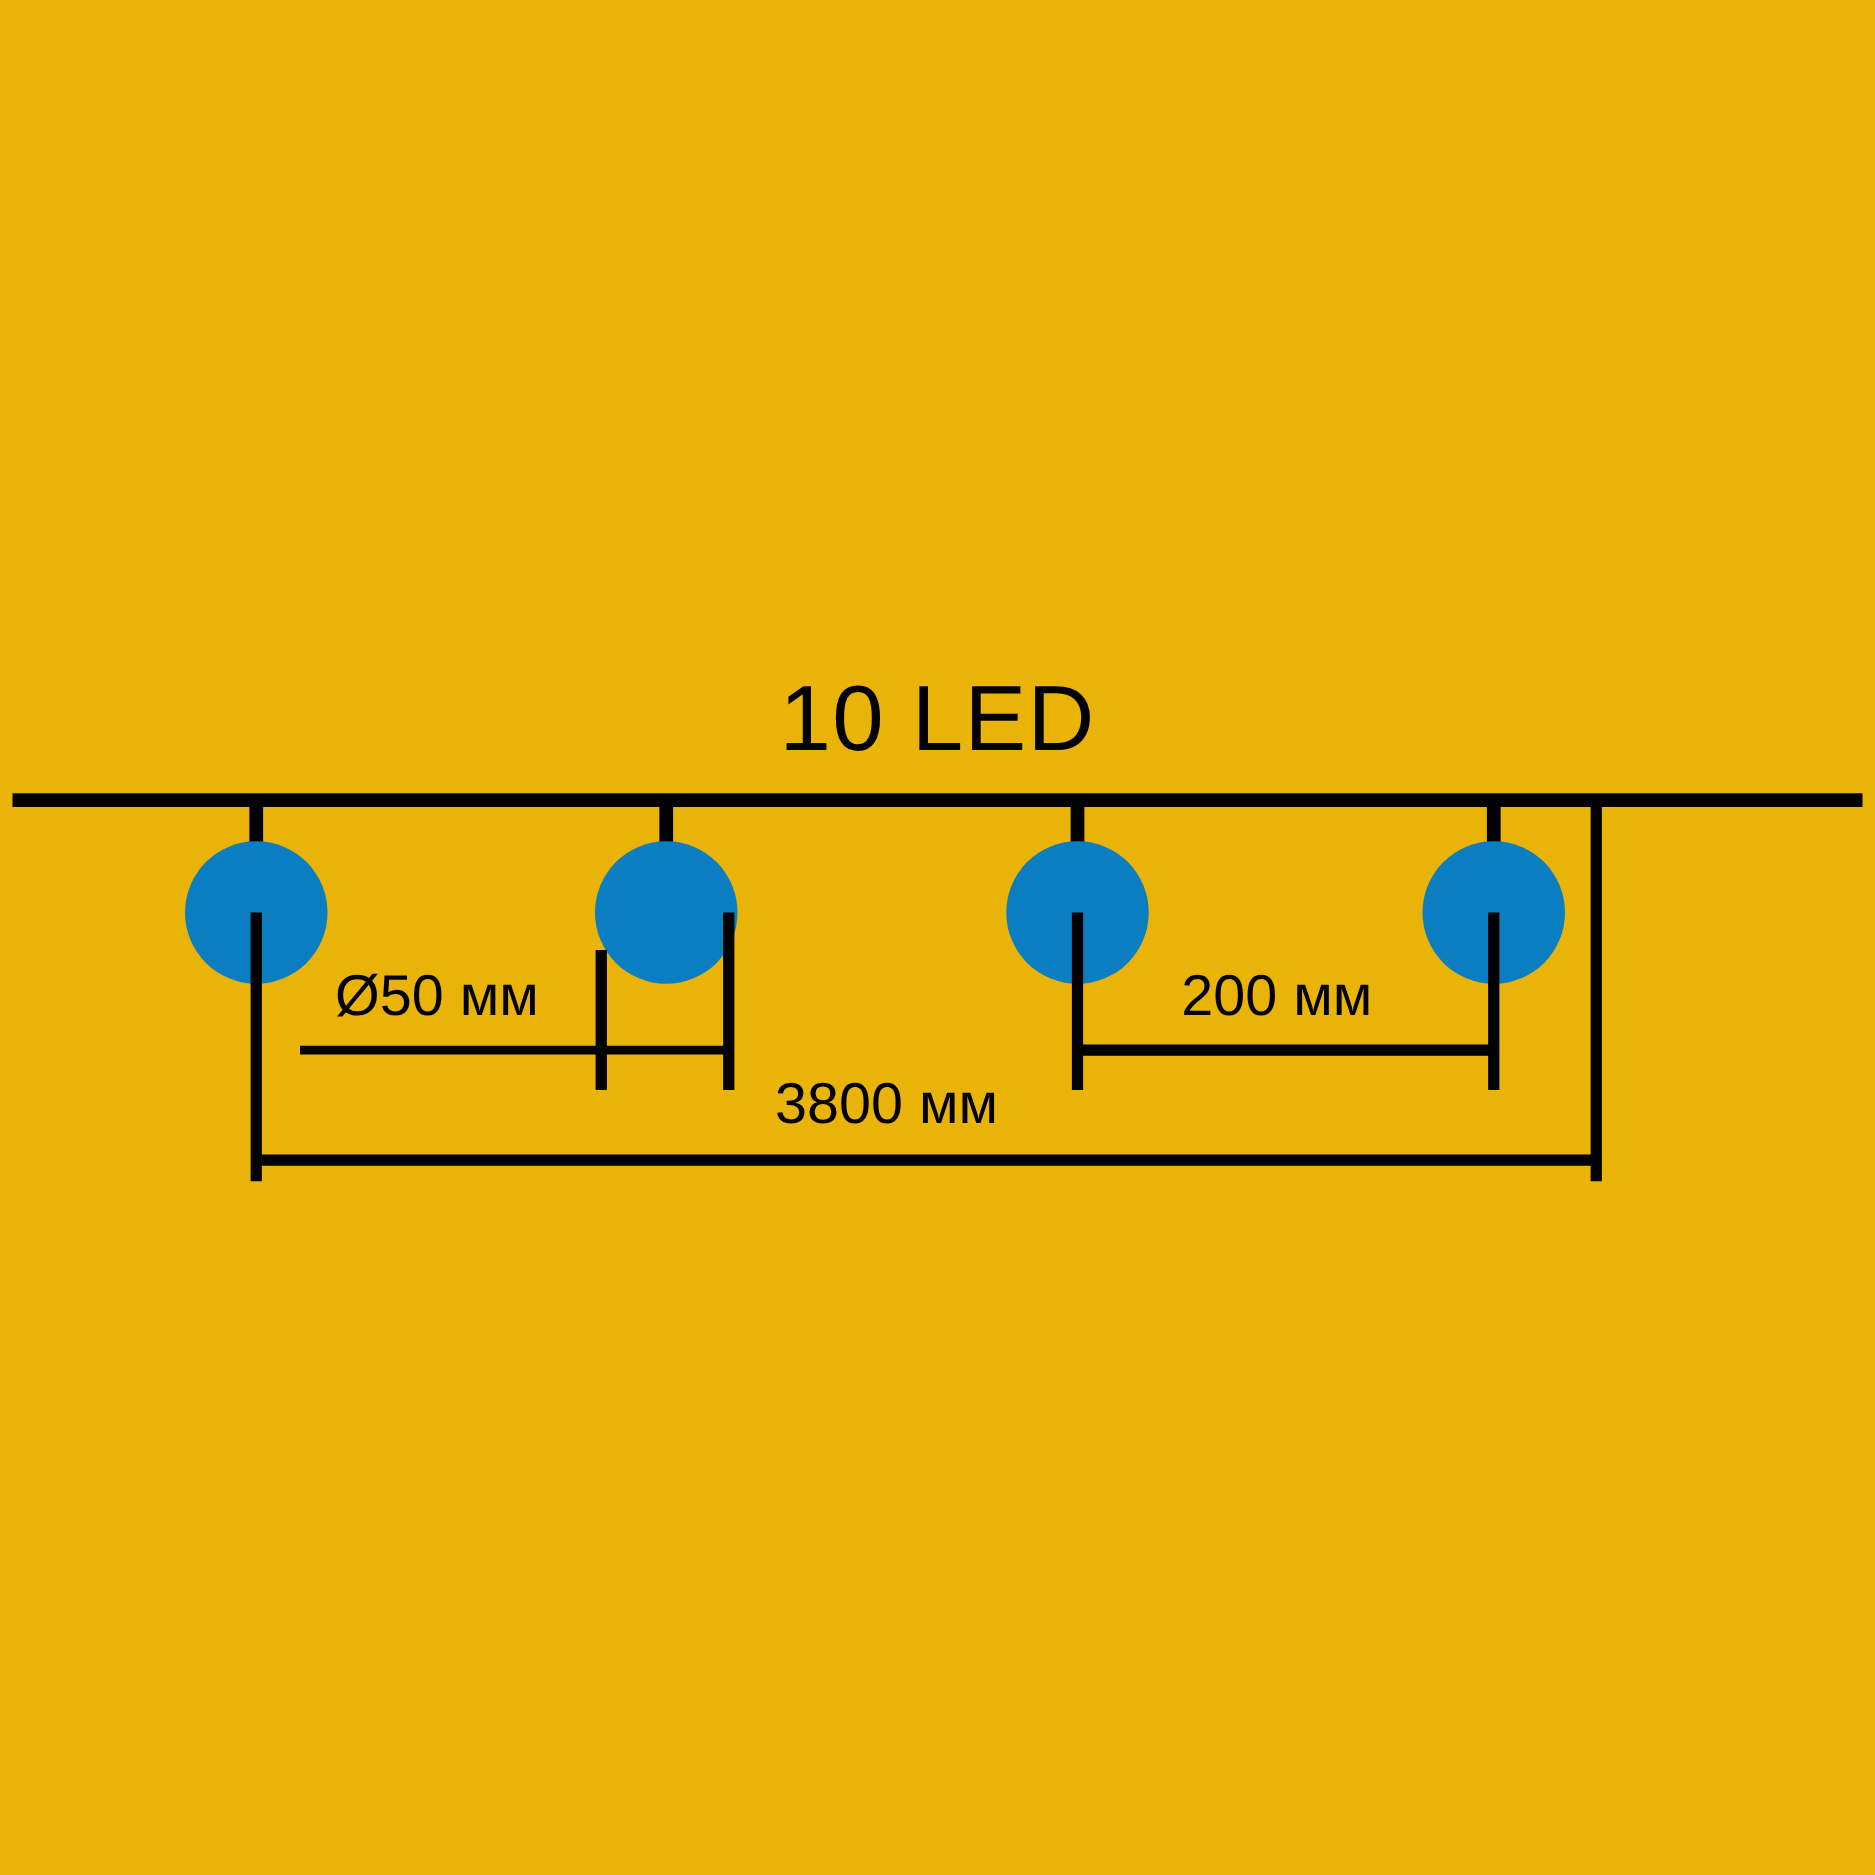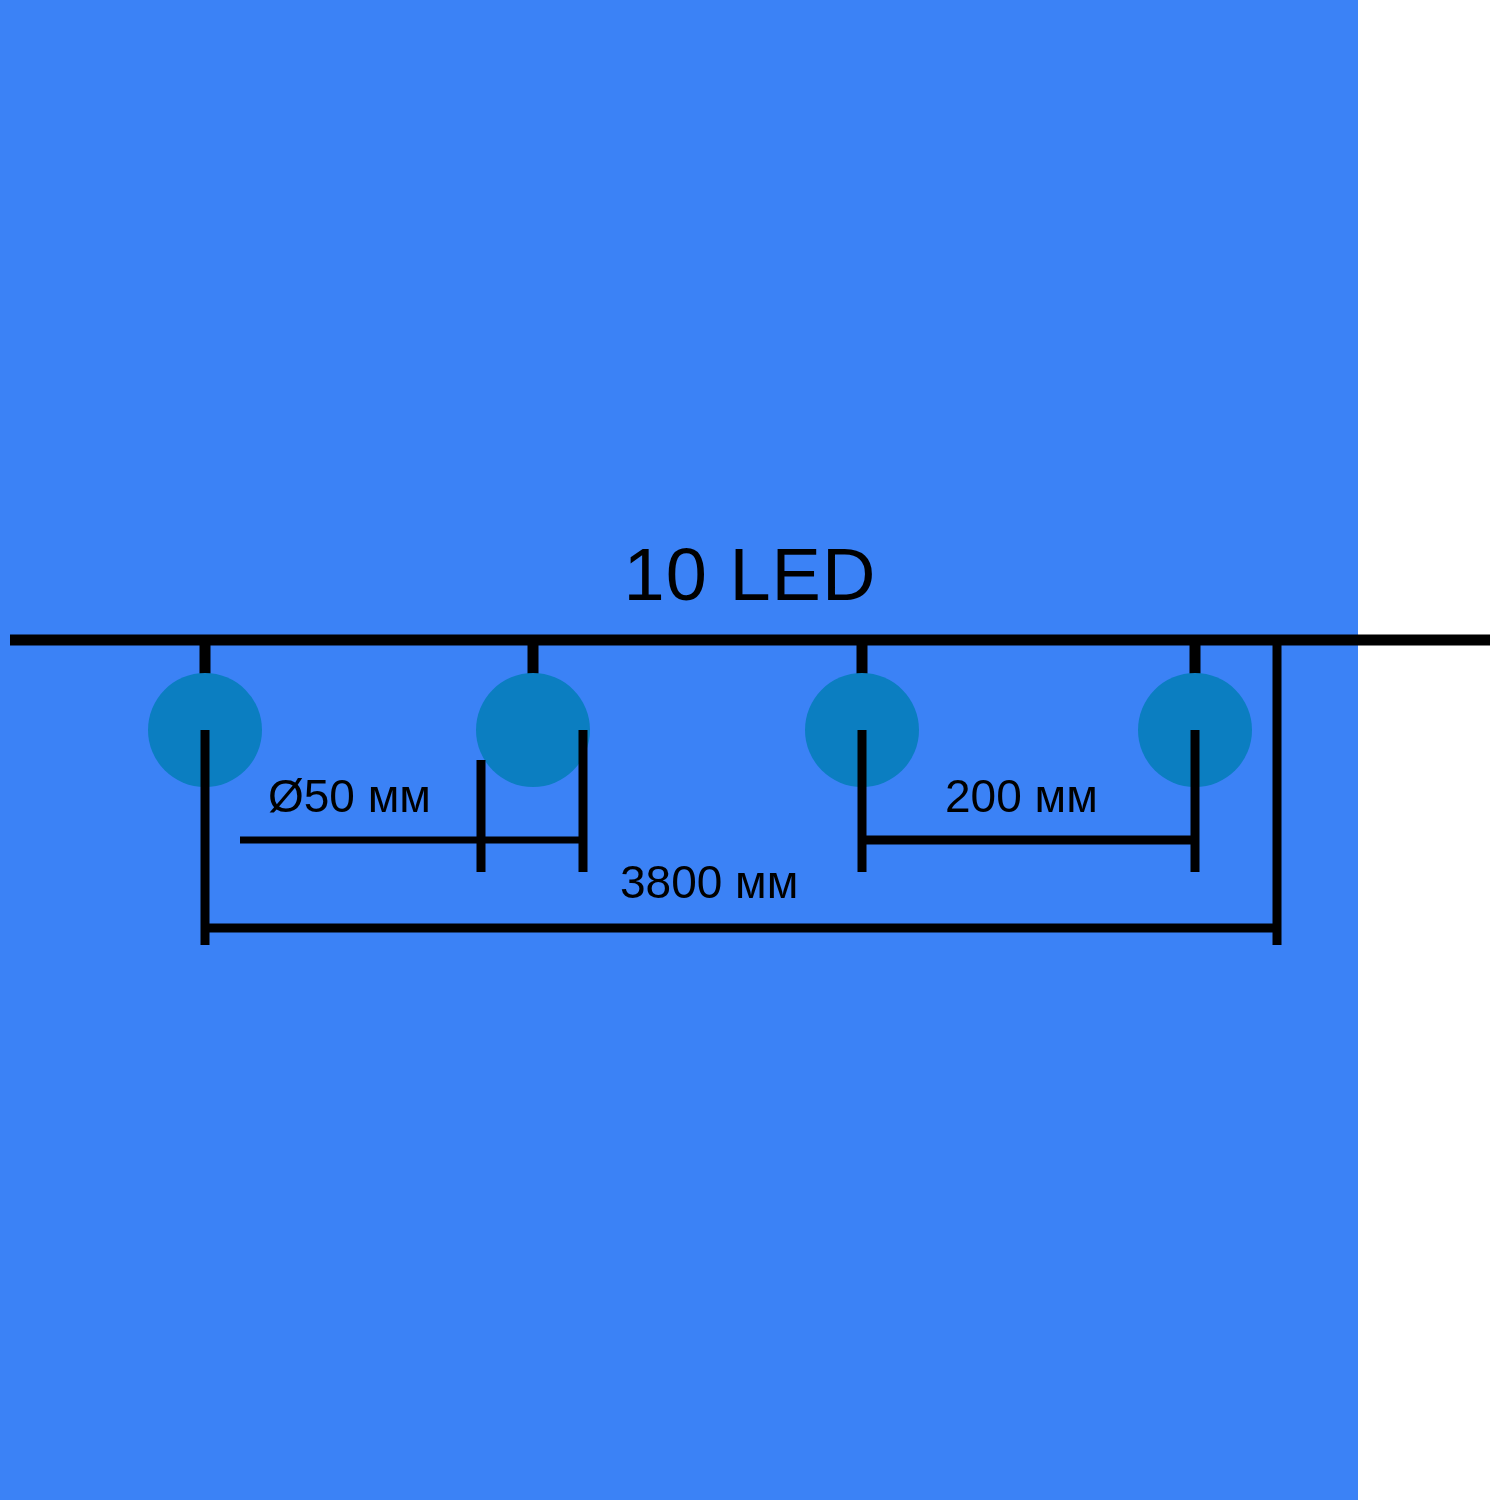--- a/index.html
+++ b/index.html
@@ -9,23 +9,23 @@
     background: #ffffff;
   }
   body {
     width: 1500px;
     height: 1500px;
     font-family: "Liberation Sans", sans-serif;
     overflow: hidden;
   }
   #diagram-root {
     position: relative;
-    width: 1358px;
+    width: 1500px;
     height: 1500px;
-    background: #3b82f6;
+    background: #eab308;
   }
   #diagram-svg {
     position: absolute;
     top: 0;
     left: 0;
     width: 1500px;
     height: 1500px;
     display: block;
   }
   .dim-text {

